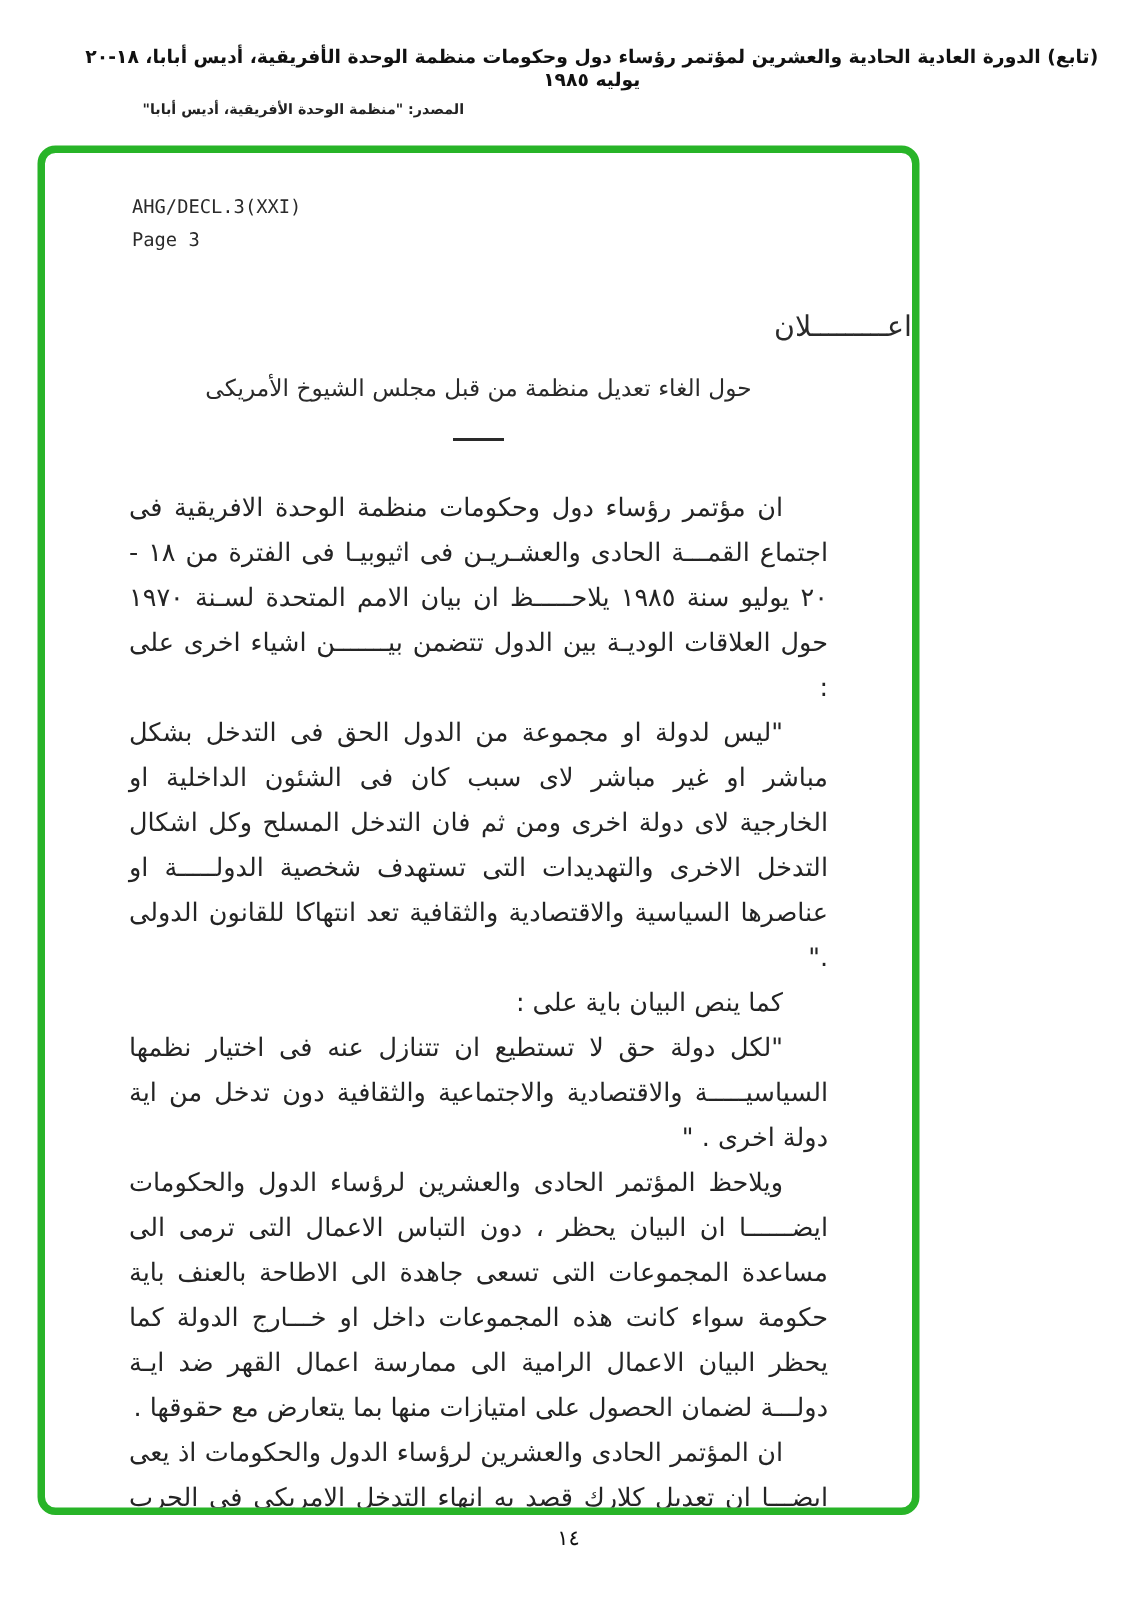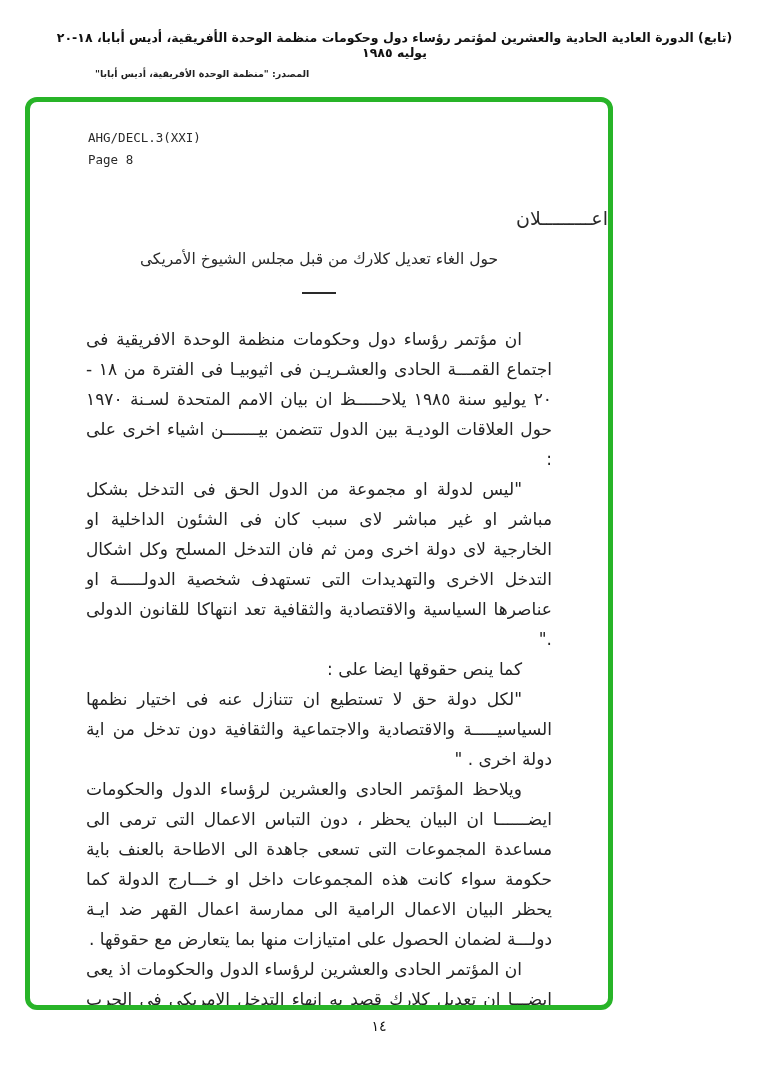--- a/index.html
+++ b/index.html
@@ -116,33 +116,33 @@
 
   <div class="top-header">
     <div class="header-line1">(تابع) الدورة العادية الحادية والعشرين لمؤتمر رؤساء دول وحكومات منظمة الوحدة الأفريقية، أديس أبابا، ١٨-٢٠ يوليه ١٩٨٥</div>
     <div class="header-line2">المصدر:  "منظمة الوحدة الأفريقية، أديس أبابا"</div>
   </div>
 
   <div class="doc-frame">
 
     <div class="doc-ref-block">
       <div>AHG/DECL.3(XXI)</div>
-      <div>Page 8</div>
+      <div>Page 3</div>
     </div>
 
     <div class="doc-title">اعـــــــــلان</div>
 
-    <div class="doc-subtitle">حول الغاء تعديل كلارك من قبل مجلس الشيوخ الأمريكى</div>
+    <div class="doc-subtitle">حول الغاء تعديل منظمة من قبل مجلس الشيوخ الأمريكى</div>
 
     <div class="doc-divider"></div>
 
     <div class="doc-body">
       <p>ان مؤتمر رؤساء دول وحكومات  منظمة الوحدة الافريقية فى اجتماع القمـــة الحادى والعشـريـن فى اثيوبيـا  فى الفترة من ١٨ - ٢٠ يوليو سنة ١٩٨٥ يلاحـــــظ ان بيان الامم المتحدة لسـنة ١٩٧٠ حول العلاقات الوديـة بين الدول تتضمن بيـــــــن اشياء اخرى على :</p>
       <p>"ليس لدولة او مجموعة من الدول الحق فى التدخل بشكل مباشر او غير مباشر لاى سبب كان فى الشئون الداخلية او الخارجية لاى دولة اخرى ومن ثم فان التدخل المسلح وكل اشكال التدخل الاخرى والتهديدات التى تستهدف شخصية الدولـــــة او عناصرها السياسية والاقتصادية والثقافية تعد انتهاكا للقانون الدولى ."</p>
-      <p>كما ينص حقوقها ايضا على :</p>
+      <p>كما ينص البيان باية على :</p>
       <p>"لكل دولة حق لا تستطيع ان تتنازل عنه فى اختيار نظمها السياسيـــــة والاقتصادية والاجتماعية والثقافية دون تدخل من اية دولة اخرى . "</p>
       <p>ويلاحظ المؤتمر الحادى والعشرين لرؤساء الدول والحكومات ايضــــــا ان البيان يحظر ، دون التباس الاعمال التى ترمى الى مساعدة المجموعات التى تسعى جاهدة الى الاطاحة بالعنف باية حكومة سواء كانت هذه المجموعات داخل او خـــارج الدولة كما يحظر البيان الاعمال الرامية الى ممارسة اعمال القهر ضد ايـة دولـــة لضمان الحصول على امتيازات منها بما يتعارض مع حقوقها .</p>
       <p>ان المؤتمر الحادى والعشرين لرؤساء الدول والحكومات اذ يعى ايضـــا ان تعديل كلارك قصد به انهاء التدخل الامريكى فى الحرب الاهلية الانجوليـــة فى 1969 وان حكومة جمهورية انجولا الشعبية تناضل ضد اخر اعداء الشعـــــب الانجولى يعرب عن بالغ قلقه ازاء قيام مجلس شيوخ الولايات المتحدة بالغــــــاء تعديل كلارك .</p>
     </div>
 
   </div>
 
   <div class="page-number">١٤</div>
 
 </div>

